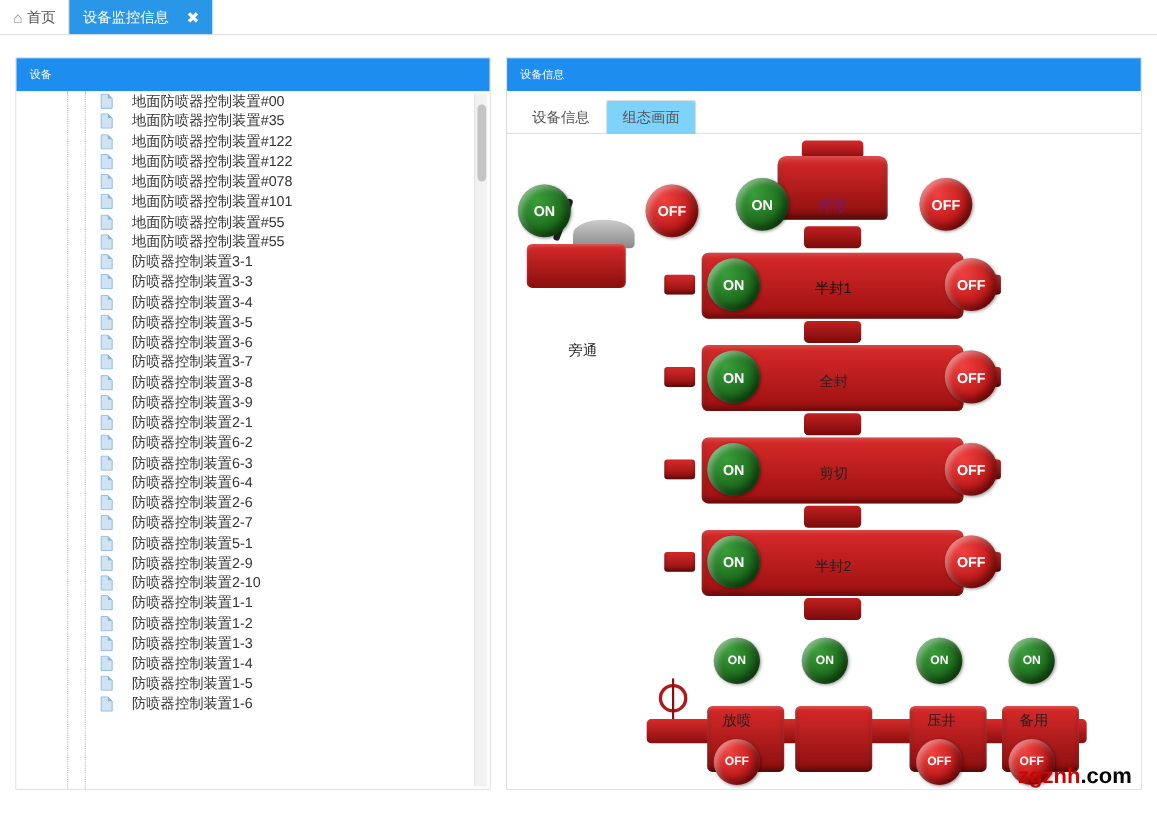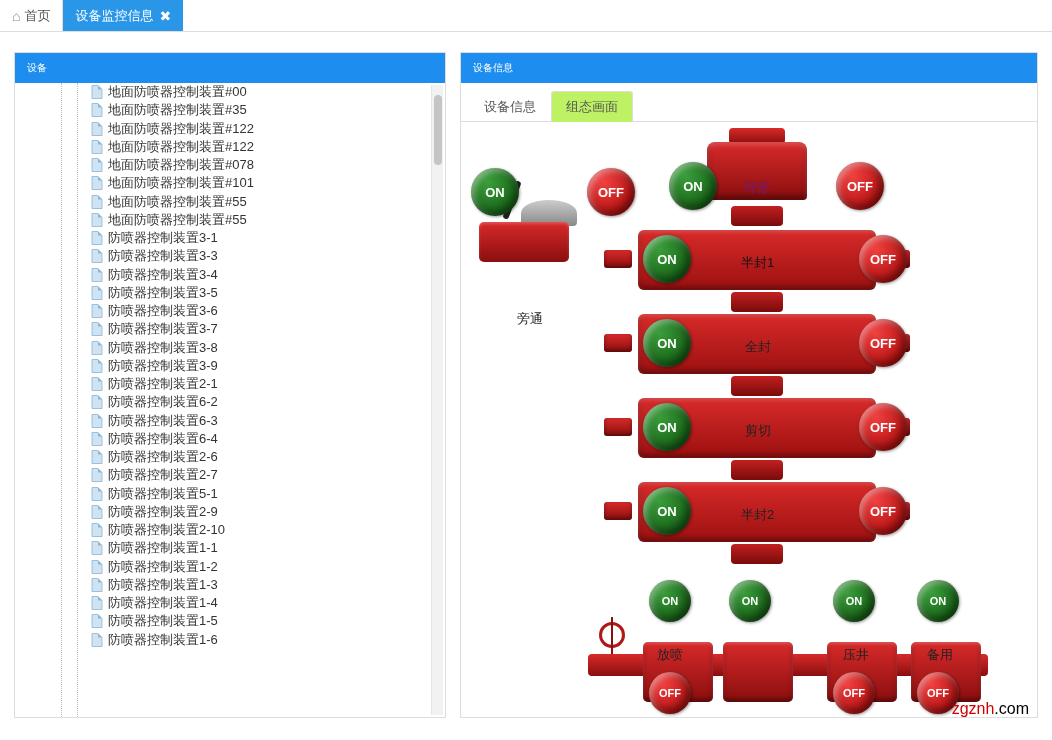--- a/index.html
+++ b/index.html
@@ -1,34 +1,34 @@
 <!DOCTYPE html>
 <html><head>
 <meta charset="utf-8">
 <style>
 * { box-sizing: border-box; margin: 0; padding: 0; }
 body { font-family: "Microsoft YaHei", Arial, sans-serif; font-size: 13px; background: #fff; width: 1052px; height: 740px; overflow: hidden; }
 .top-nav { height: 32px; background: #fff; border-bottom: 1px solid #ddd; display: flex; align-items: stretch; }
 .nav-home { display: flex; align-items: center; padding: 0 12px; color: #555; cursor: pointer; border-right: 1px solid #ddd; gap: 4px; }
 .nav-home .icon { font-size: 14px; color: #888; }
-.nav-tab { display: flex; align-items: center; padding: 0 12px; background: #2996e8; color: #fff; cursor: pointer; gap: 6px; }
+.nav-tab { display: flex; align-items: center; padding: 0 12px; background: #2996e8; color: #fff; cursor: pointer; gap: 16px; }
 .nav-tab .close { font-size: 14px; }
 .content { display: flex; gap: 14px; padding: 20px 14px; height: 706px; }
 .panel { border: 1px solid #ddd; display: flex; flex-direction: column; }
 .panel-left { width: 432px; }
 .panel-right { flex: 1; }
 .panel-header { background: #1e8df0; color: #fff; padding: 8px 12px; font-size: 10px; font-weight: 400; }
 .panel-body { flex: 1; overflow: auto; background: #fff; position: relative; }
 .tree-wrap { padding-left: 75px; padding-top: 0; }
-.tree-item { display: flex; align-items: center; gap: 4px; padding: 1px 0; color: #333; cursor: pointer; line-height: 1.25; white-space: nowrap; }
+.tree-item { display: flex; align-items: center; gap: 16px; padding: 1px 0; color: #333; cursor: pointer; line-height: 1.25; white-space: nowrap; }
 .file-icon { width: 14px; height: 14px; display: inline-flex; align-items: center; justify-content: center; color: #8ab5d6; }
 .file-icon svg { width: 12px; height: 14px; }
 .tabs { display: flex; border-bottom: 1px solid #ddd; padding: 8px 8px 0 8px; }
 .tab { padding: 6px 14px; border: 1px solid transparent; border-bottom: none; color: #555; cursor: pointer; margin-bottom: -1px; }
-.tab.active { border-color: #ddd; background: #bef264; border-radius: 3px 3px 0 0; }
+.tab.active { border-color: #ddd; background: #7dd3fc; border-radius: 3px 3px 0 0; }
 .diagram { position: relative; width: 100%; height: 600px; overflow: hidden; }
 .btn3d { position: absolute; width: 48px; height: 48px; border-radius: 50%; display: flex; align-items: center; justify-content: center; font-weight: bold; color: #fff; font-size: 13px; box-shadow: inset -4px -4px 8px rgba(0,0,0,0.45), inset 3px 3px 6px rgba(255,255,255,0.45), 1px 1px 3px rgba(0,0,0,0.4); cursor: pointer; }
 .on { background: radial-gradient(circle at 35% 30%, #3a9d3a, #0a4d0a); text-align: center; }
 .off { background: radial-gradient(circle at 35% 30%, #f04040, #a00000); }
 .btn3d.small { width: 42px; height: 42px; font-size: 11px; }
 .label-txt { position: absolute; font-size: 13px; color: #222; font-weight: 500; }
 .bop-body { position: absolute; background: linear-gradient(#d82a2a, #9c1010); border-radius: 6px; box-shadow: inset 0 2px 4px rgba(255,255,255,0.2), inset 0 -3px 6px rgba(0,0,0,0.4); }
 .bop-body::before, .bop-body::after { content: ""; position: absolute; background: linear-gradient(#d82a2a, #8a0e0e); box-shadow: inset 0 -2px 4px rgba(0,0,0,0.4); }
 .stack-section { left: 177px; width: 238px; height: 60px; }
 .stack-section::before { width: 28px; height: 18px; left: -34px; top: 20px; border-radius: 3px; }
@@ -36,21 +36,21 @@
 .spool { position: absolute; left: 270px; width: 52px; height: 20px; background: linear-gradient(#c22020, #7a0a0a); border-radius: 4px; }
 .annular { position: absolute; left: 246px; top: 20px; width: 100px; height: 58px; background: linear-gradient(#d82a2a, #8a0e0e); border-radius: 8px 8px 4px 4px; box-shadow: inset 0 3px 5px rgba(255,255,255,0.2), inset 0 -4px 6px rgba(0,0,0,0.4); }
 .annular-top { position: absolute; left: 268px; top: 6px; width: 56px; height: 16px; background: linear-gradient(#d82a2a, #8a0e0e); border-radius: 4px; }
 .manifold { position: absolute; bottom: 46px; left: 127px; width: 400px; height: 22px; background: linear-gradient(#d82a2a, #8a0e0e); border-radius: 4px; }
 .manifold-block { position: absolute; bottom: 20px; width: 70px; height: 60px; background: linear-gradient(#d82a2a, #8a0e0e); border-radius: 5px; box-shadow: inset 0 2px 3px rgba(255,255,255,0.2), inset 0 -3px 5px rgba(0,0,0,0.4); }
 .handwheel { position: absolute; bottom: 74px; left: 138px; width: 26px; height: 26px; border: 3px solid #b01818; border-radius: 50%; }
 .handwheel::before { content: ""; position: absolute; top: -8px; left: 9px; width: 2px; height: 38px; background: #8a0e0e; }
 .kill-body { position: absolute; top: 100px; left: 18px; width: 90px; height: 40px; background: linear-gradient(#d82a2a, #8a0e0e); border-radius: 5px; box-shadow: inset 0 2px 3px rgba(255,255,255,0.2); }
 .kill-top { position: absolute; top: 78px; left: 60px; width: 56px; height: 26px; background: linear-gradient(#ccc, #888); border-radius: 50% 50% 4px 4px; }
 .kill-lever { position: absolute; top: 58px; left: 48px; width: 6px; height: 40px; background: #222; transform: rotate(20deg); border-radius: 3px; }
-.watermark { position: absolute; bottom: 4px; right: 8px; font-weight: normal; font-size: 16px; }
+.watermark { position: absolute; bottom: 4px; right: 8px; font-weight: bold; font-size: 20px; }
 .watermark .r { color: #d00000; }
 .watermark .b { color: #000; }
 .tree-tracks { position: absolute; left: 40px; top: 0; bottom: 0; width: 30px; pointer-events: none; }
 .tree-tracks::before { content: ""; position: absolute; left: 6px; top: 0; bottom: 0; border-left: 1px dotted #bbb; }
 .tree-tracks::after { content: ""; position: absolute; left: 22px; top: 0; bottom: 0; border-left: 1px dotted #bbb; }
 .scroll-hint { position: absolute; right: 2px; top: 2px; bottom: 2px; width: 12px; background: #f2f2f2; border-left: 1px solid #e5e5e5; }
 .scroll-hint::after { content: ""; position: absolute; top: 10px; left: 2px; width: 8px; height: 70px; background: #c5c5c5; border-radius: 4px; }
 </style>
 </head>
 <body>

